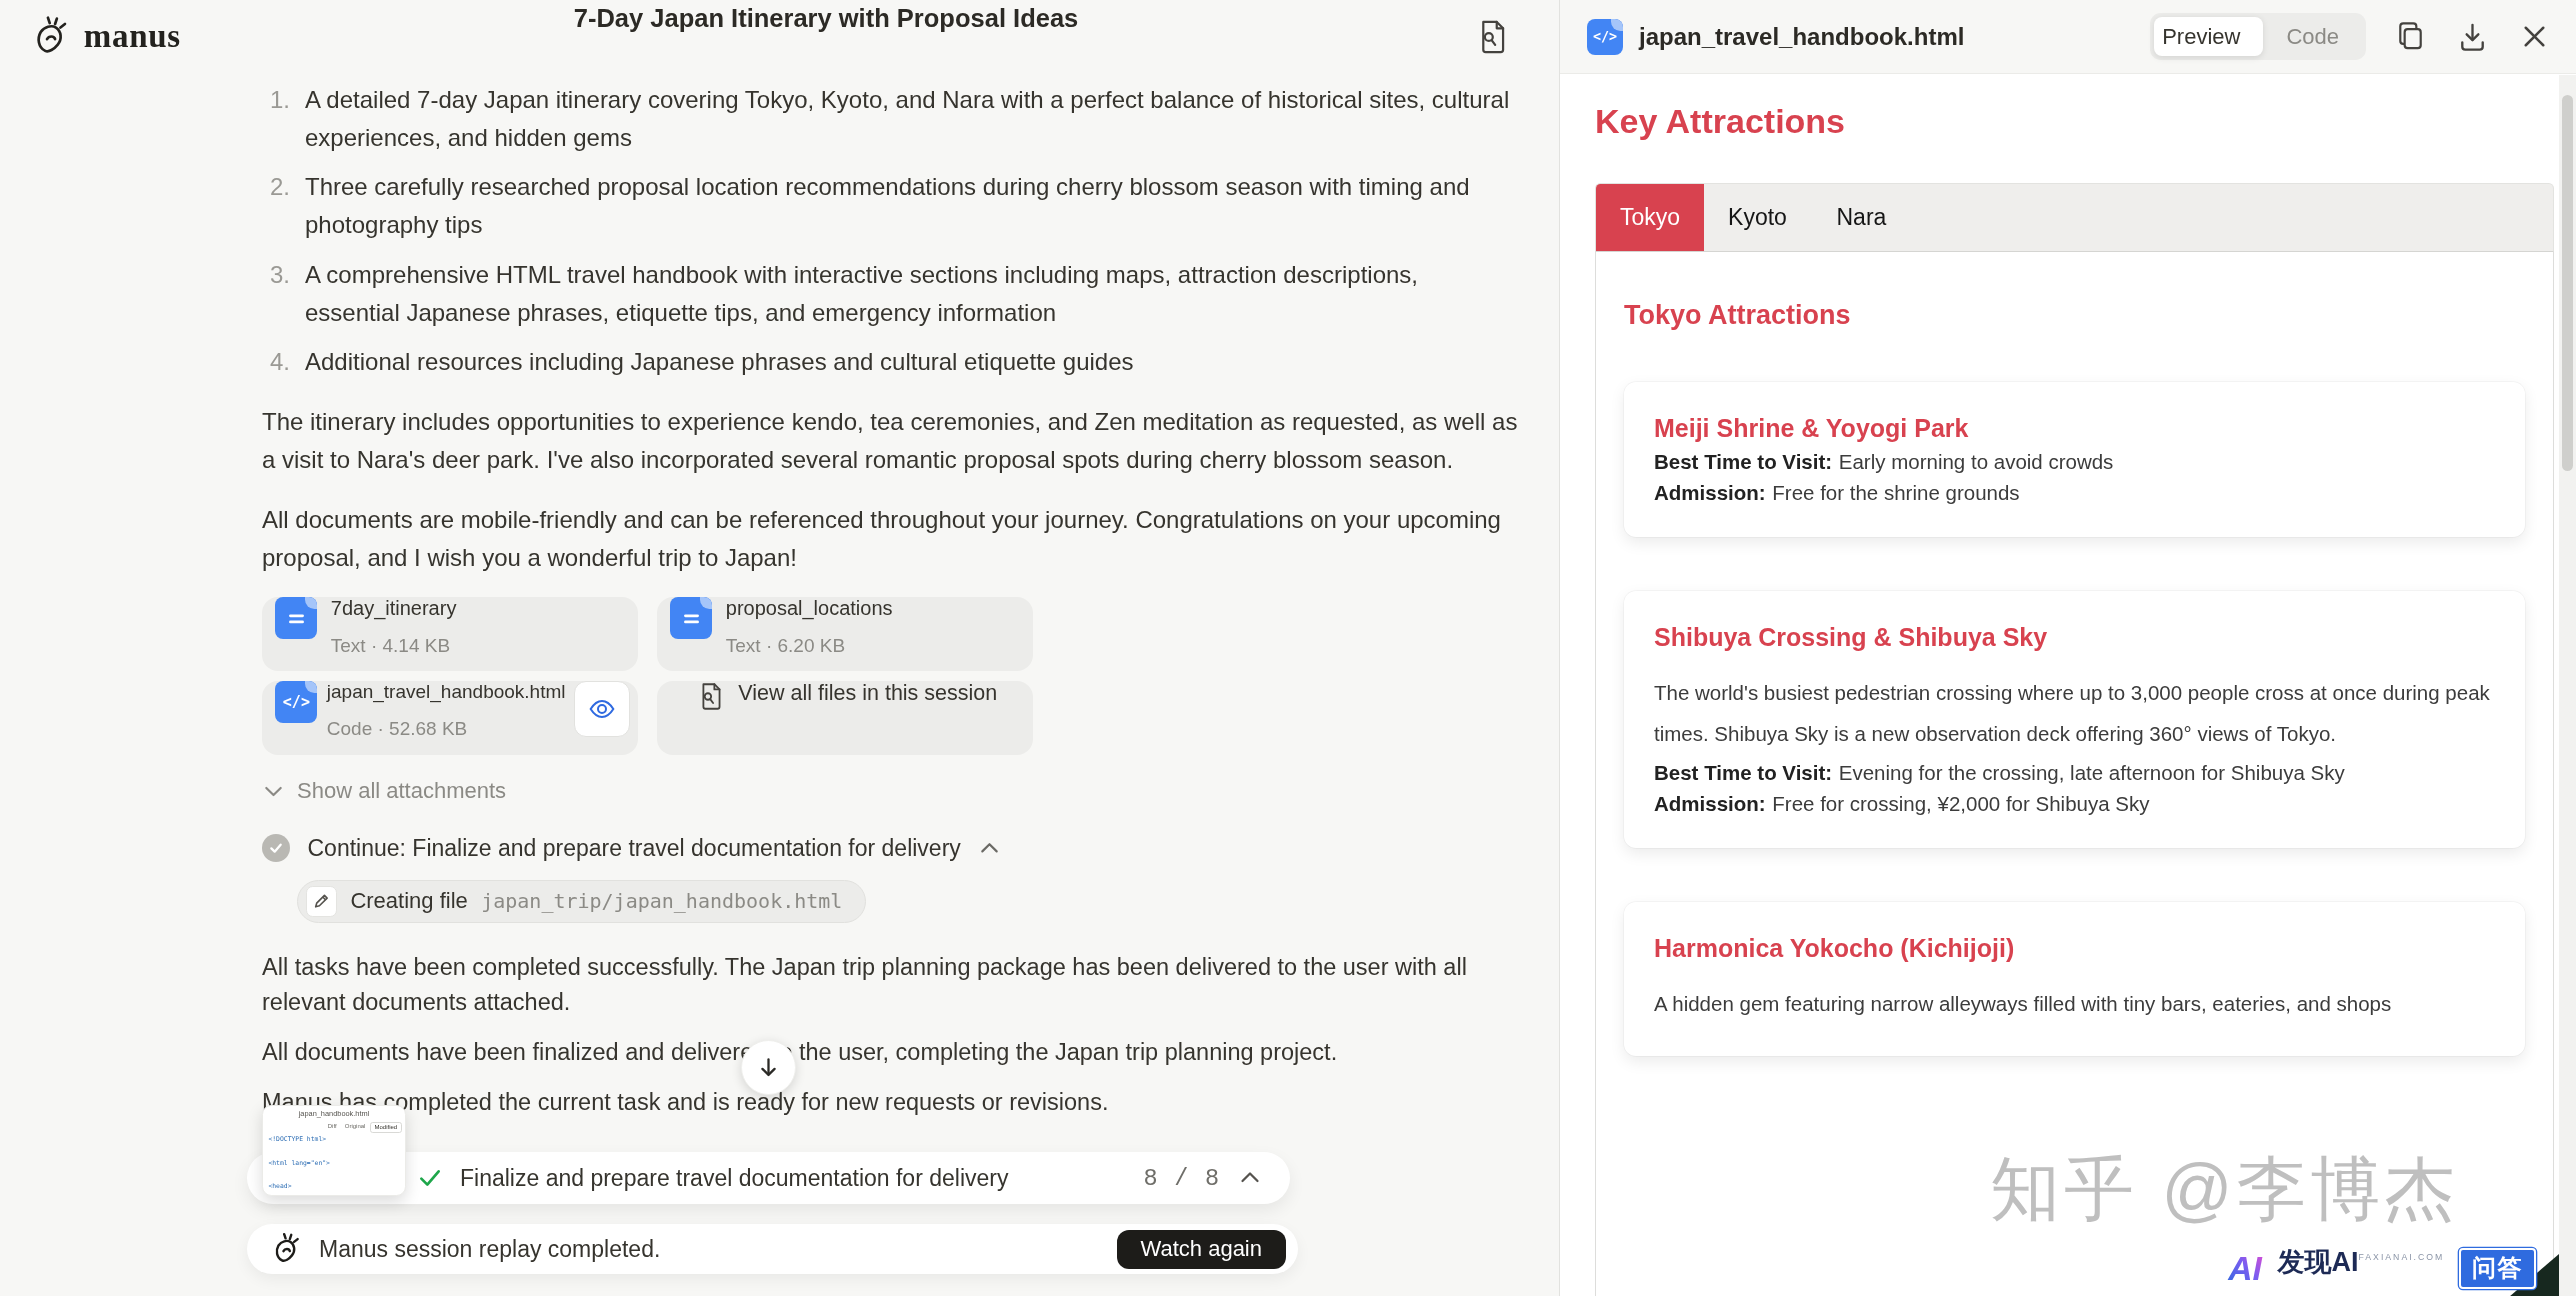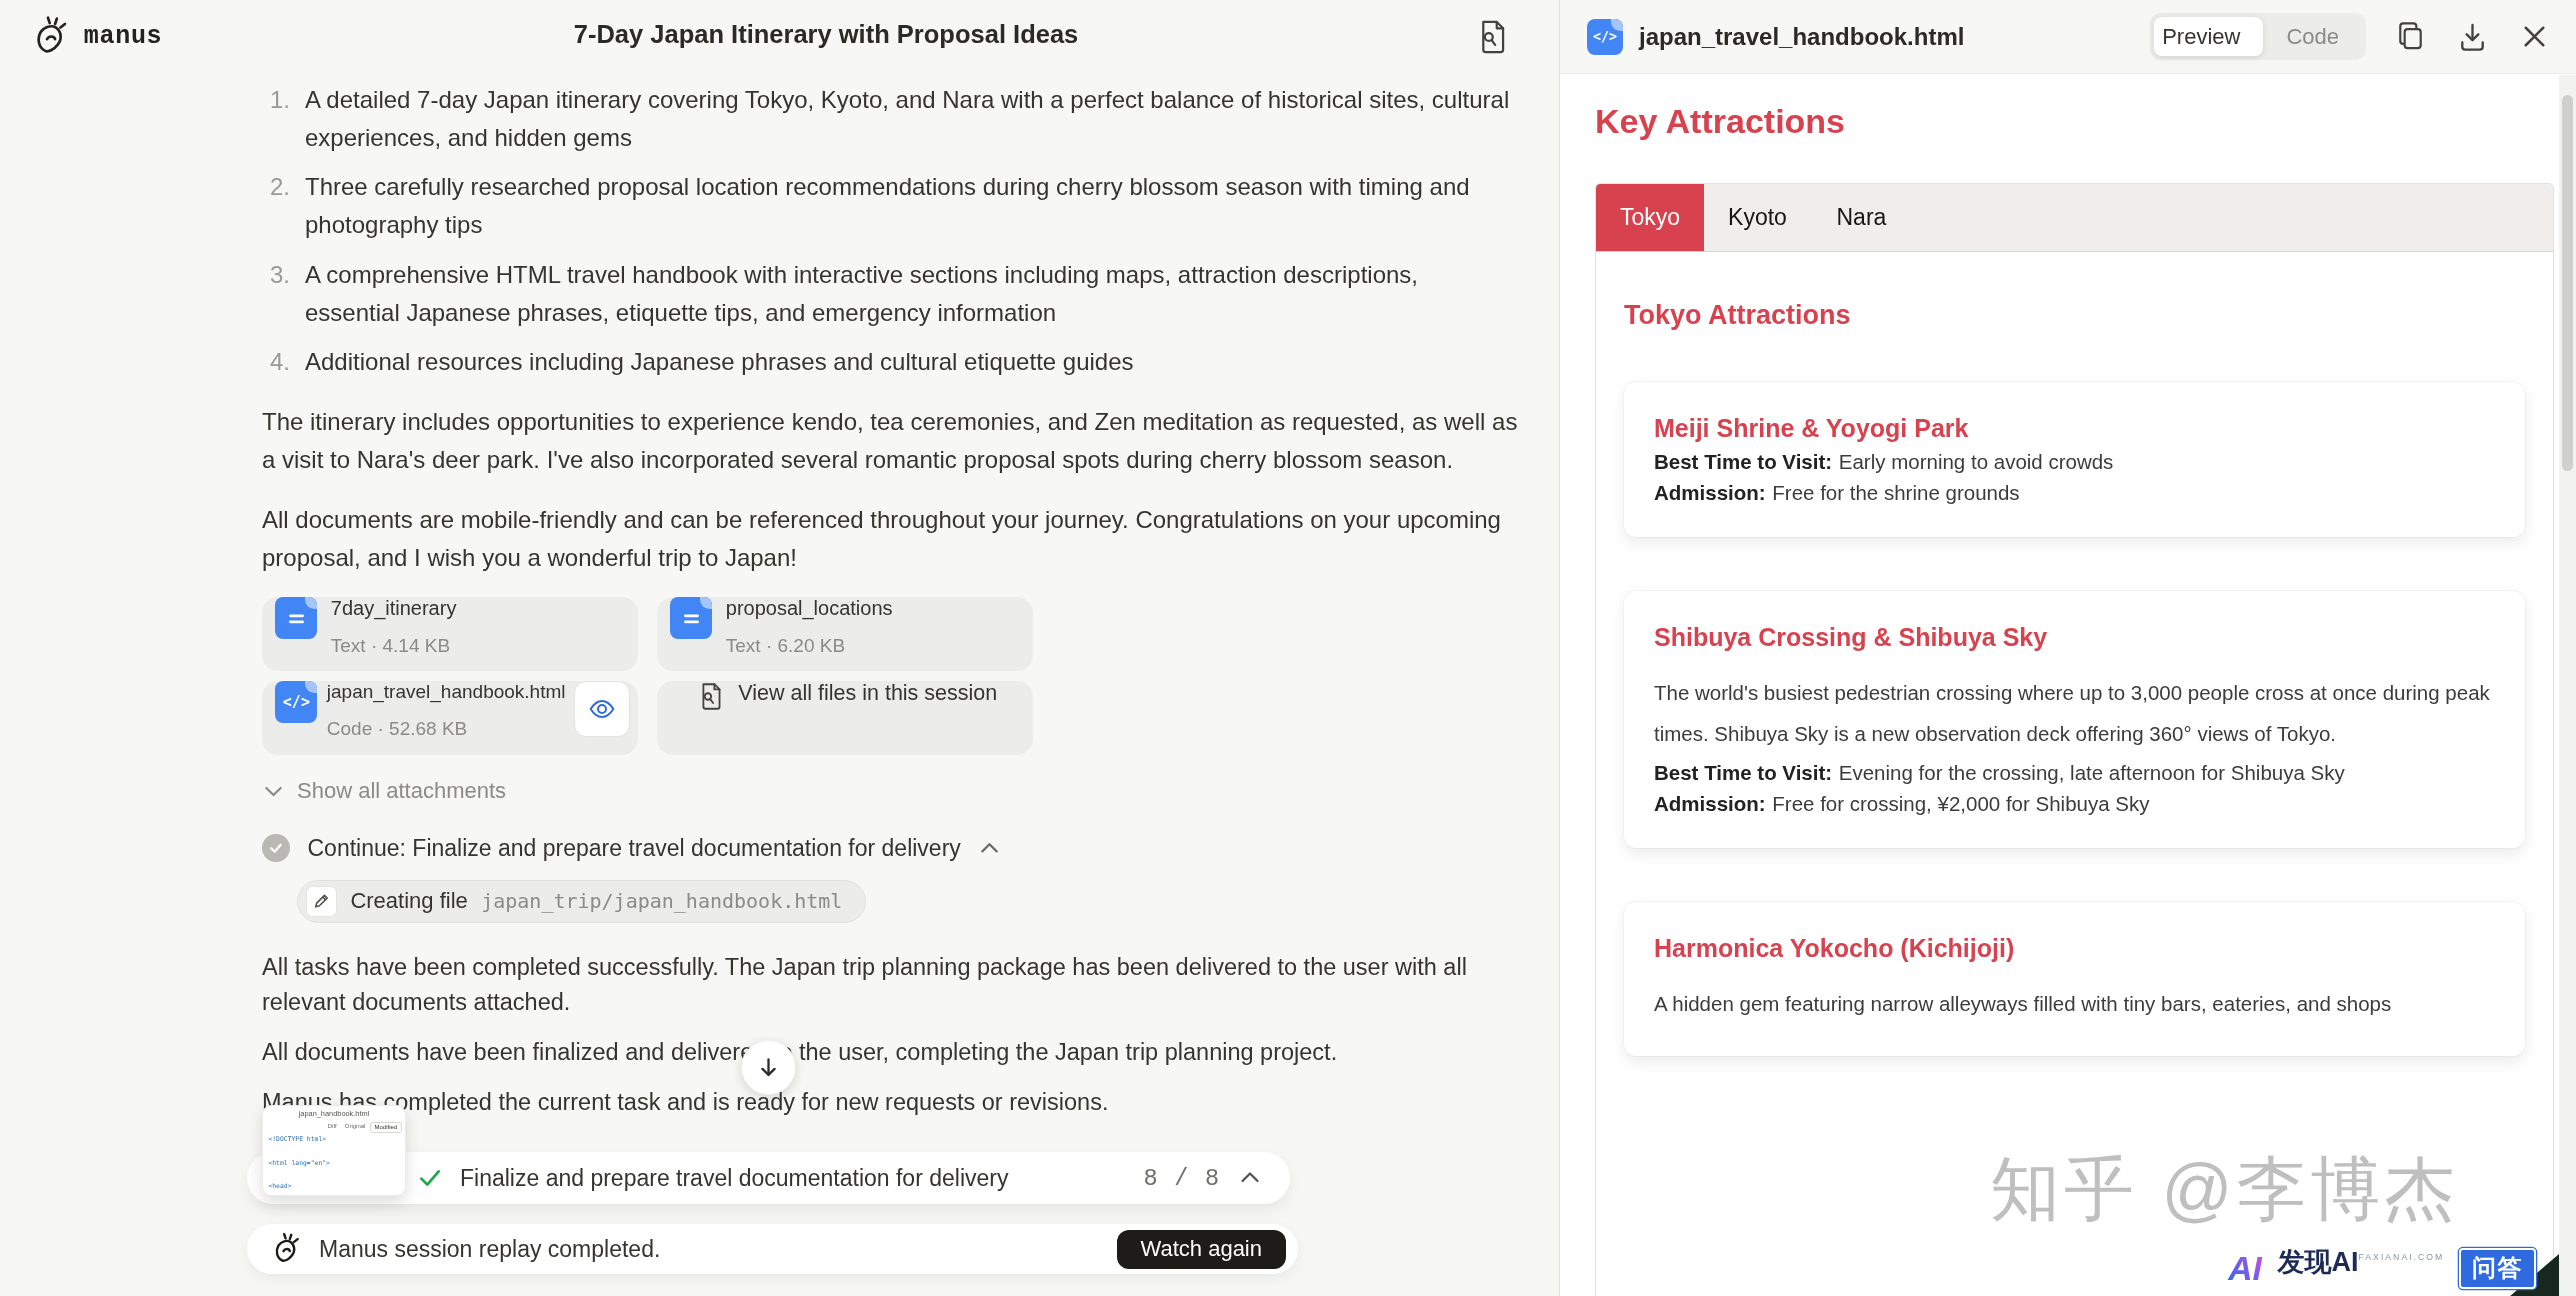--- a/index.html
+++ b/index.html
@@ -5,22 +5,22 @@
   * { margin:0; padding:0; box-sizing:border-box; }
   html,body { width:2576px; height:1297px; overflow:hidden; }
   body { font-family:"Liberation Sans", sans-serif; background:#f7f7f5; color:#36342e; }
   .screen { position:relative; width:2576px; height:1297px; background:#f7f7f5; }
 
   
   .left-panel { position:absolute; left:0; top:0; width:1559px; height:1297px; }
   .lp-header { position:absolute; left:0; top:0; width:100%; height:74px; }
   .brand { position:absolute; left:30px; top:15px; display:flex; align-items:center; gap:10.8px; }
   .brand-glyph { width:43px; height:43px; color:#23221e; }
-  .brand-word { font-family:Liberation Mono, monospace; font-size:25px; font-weight:600; color:#23221e; letter-spacing:0.7px; }
-  .lp-title { position:absolute; left:826px; top:20px; transform:translateX(-50%); font-size:25.5px; font-weight:600; white-space:nowrap; color:#2c2a25; }
+  .brand-word { font-family:Liberation Serif, serif; font-size:33px; font-weight:600; color:#23221e; letter-spacing:0.7px; }
+  .lp-title { position:absolute; left:826px; top:4px; transform:translateX(-50%); font-size:25.5px; font-weight:600; white-space:nowrap; color:#2c2a25; }
   .lp-files-btn { position:absolute; right:48px; top:17.5px; width:38px; height:38px; background:none; border:none; color:#44423e; cursor:pointer; }
 
   .lp-content { position:absolute; left:262px; top:81px; width:1256px; }
   .oli { display:flex; gap:15px; font-size:24px; line-height:38px; margin-bottom:11.4px; }
   .oli .num { color:#9a9994; min-width:28px; text-align:right; flex:none; }
   .para { font-size:24px; line-height:38px; margin-top:22px; }
 
   .attach-grid { margin-top:20px; display:grid; grid-template-columns:376px 376px; grid-template-rows:74px 74px; gap:10px 19px; }
   .acard { background:#ececea; border-radius:16px; display:flex; padding:0 10.8px 0 13.4px; gap:13.4px; cursor:pointer; }
   .ficon { position:relative; width:42px; height:42px; flex:none; border-radius:8px; background:#4285f4; display:flex; align-items:center; justify-content:center; overflow:hidden; }

